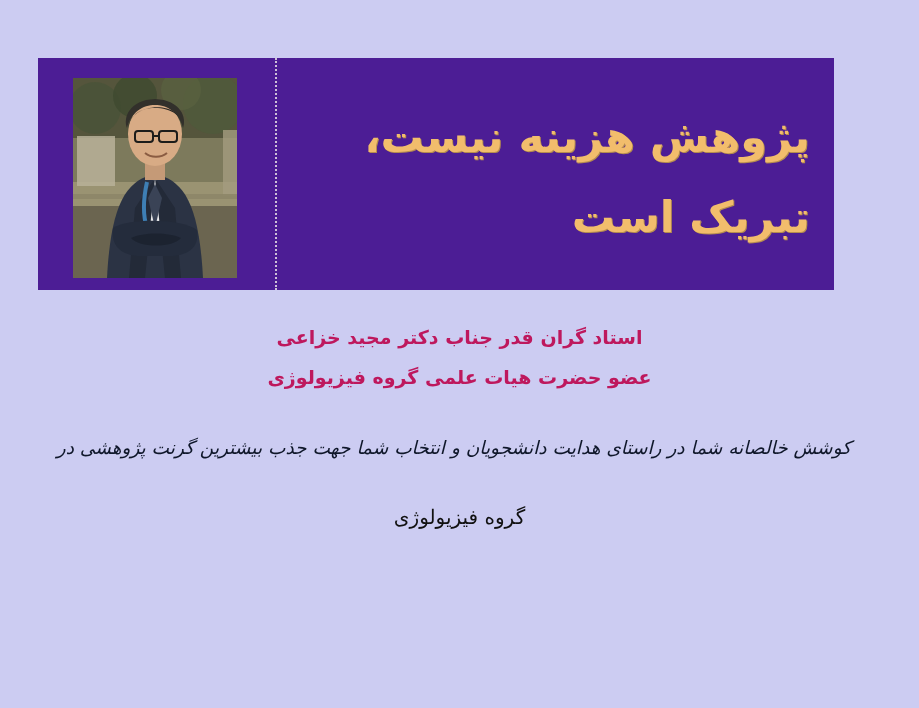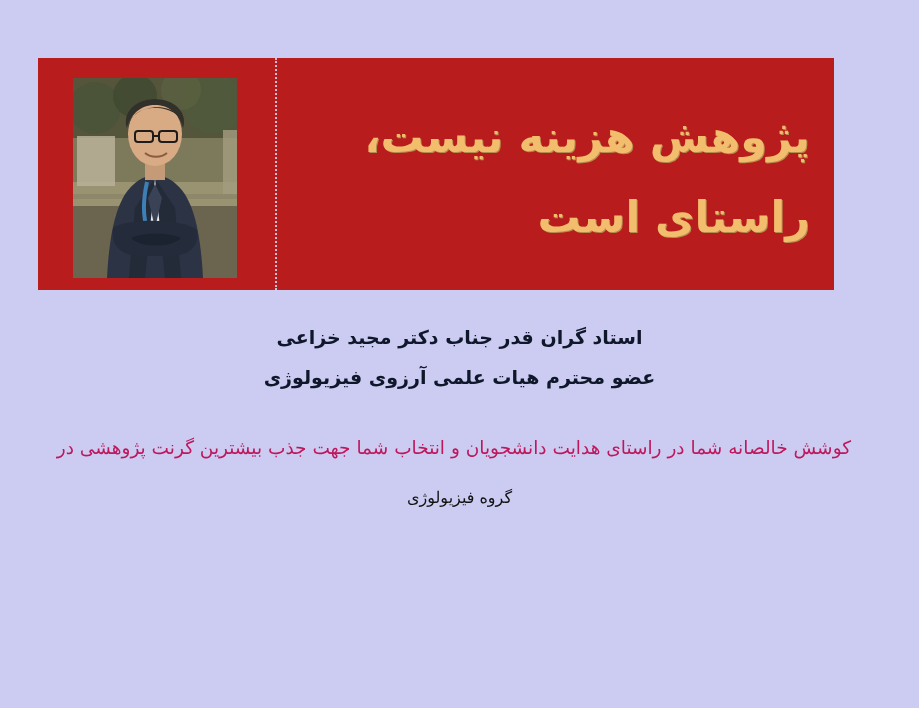--- a/index.html
+++ b/index.html
@@ -15,21 +15,21 @@
     position: relative;
   }
 
   
   .banner {
     position: absolute;
     left: 38px;
     top: 58px;
     width: 796px;
     height: 232px;
-    background: #b91c1c;
+    background: #4c1d95;
     box-sizing: border-box;
   }
   .banner-photo {
     position: absolute;
     left: 35px;
     top: 20px;
     width: 164px;
     height: 200px;
     overflow: hidden;
     background: #4a4636;
@@ -70,50 +70,51 @@
   
   .content {
     position: absolute;
     left: 50px;
     top: 318px;
     width: 819px;
     direction: rtl;
     text-align: center;
   }
   .salutation {
-    color: #0f172a;
+    color: #be185d;
     font-family: "DejaVu Sans", sans-serif;
     font-weight: bold;
     font-size: 19px;
     line-height: 2.1;
   }
   .salutation .line {
     display: block;
   }
 
   .paragraph {
     margin-top: 26px;
-    color: #be185d;
+    color: #0f172a;
     font-family: "DejaVu Serif", serif;
     font-size: 18.5px;
     line-height: 2.55;
     text-align: center;
     direction: rtl;
     padding: 0 18px;
+    font-style: italic;
   }
   .paragraph .line {
     display: block;
     white-space: nowrap;
   }
 
   .signature {
-    margin-top: 17px;
+    margin-top: 34px;
     color: #111111;
     font-family: "DejaVu Serif", serif;
-    font-size: 16px;
+    font-size: 20px;
     text-align: center;
     direction: rtl;
   }
 </style>
 </head>
 <body>
 
 <div class="banner">
 
   <div class="banner-photo">
@@ -161,29 +162,29 @@
       <line x1="80" y1="58" x2="86" y2="58" stroke="#1d1c1a" stroke-width="2"></line>
 
       <path d="M72 75 C78 80 88 80 94 75" stroke="#8a5c42" stroke-width="2" fill="none"></path>
     </svg>
   </div>
 
   <div class="banner-divider"></div>
 
   <div class="banner-title">
     <span class="line">پژوهش هزینه نیست،</span>
-    <span class="line">راستای است</span>
+    <span class="line">تبریک است</span>
   </div>
 </div>
 
 <div class="content">
 
   <div class="salutation">
     <span class="line">استاد گران قدر جناب دکتر مجید خزاعی</span>
-    <span class="line">عضو محترم هیات علمی آرزوی فیزیولوژی</span>
+    <span class="line">عضو حضرت هیات علمی گروه فیزیولوژی</span>
   </div>
 
   <div class="paragraph">
     <span class="line">کوشش خالصانه شما در راستای هدایت دانشجویان و انتخاب شما جهت جذب بیشترین گرنت پژوهشی در</span>
   </div>
 
   <div class="signature">گروه فیزیولوژی</div>
 </div>
 
 </body></html>

